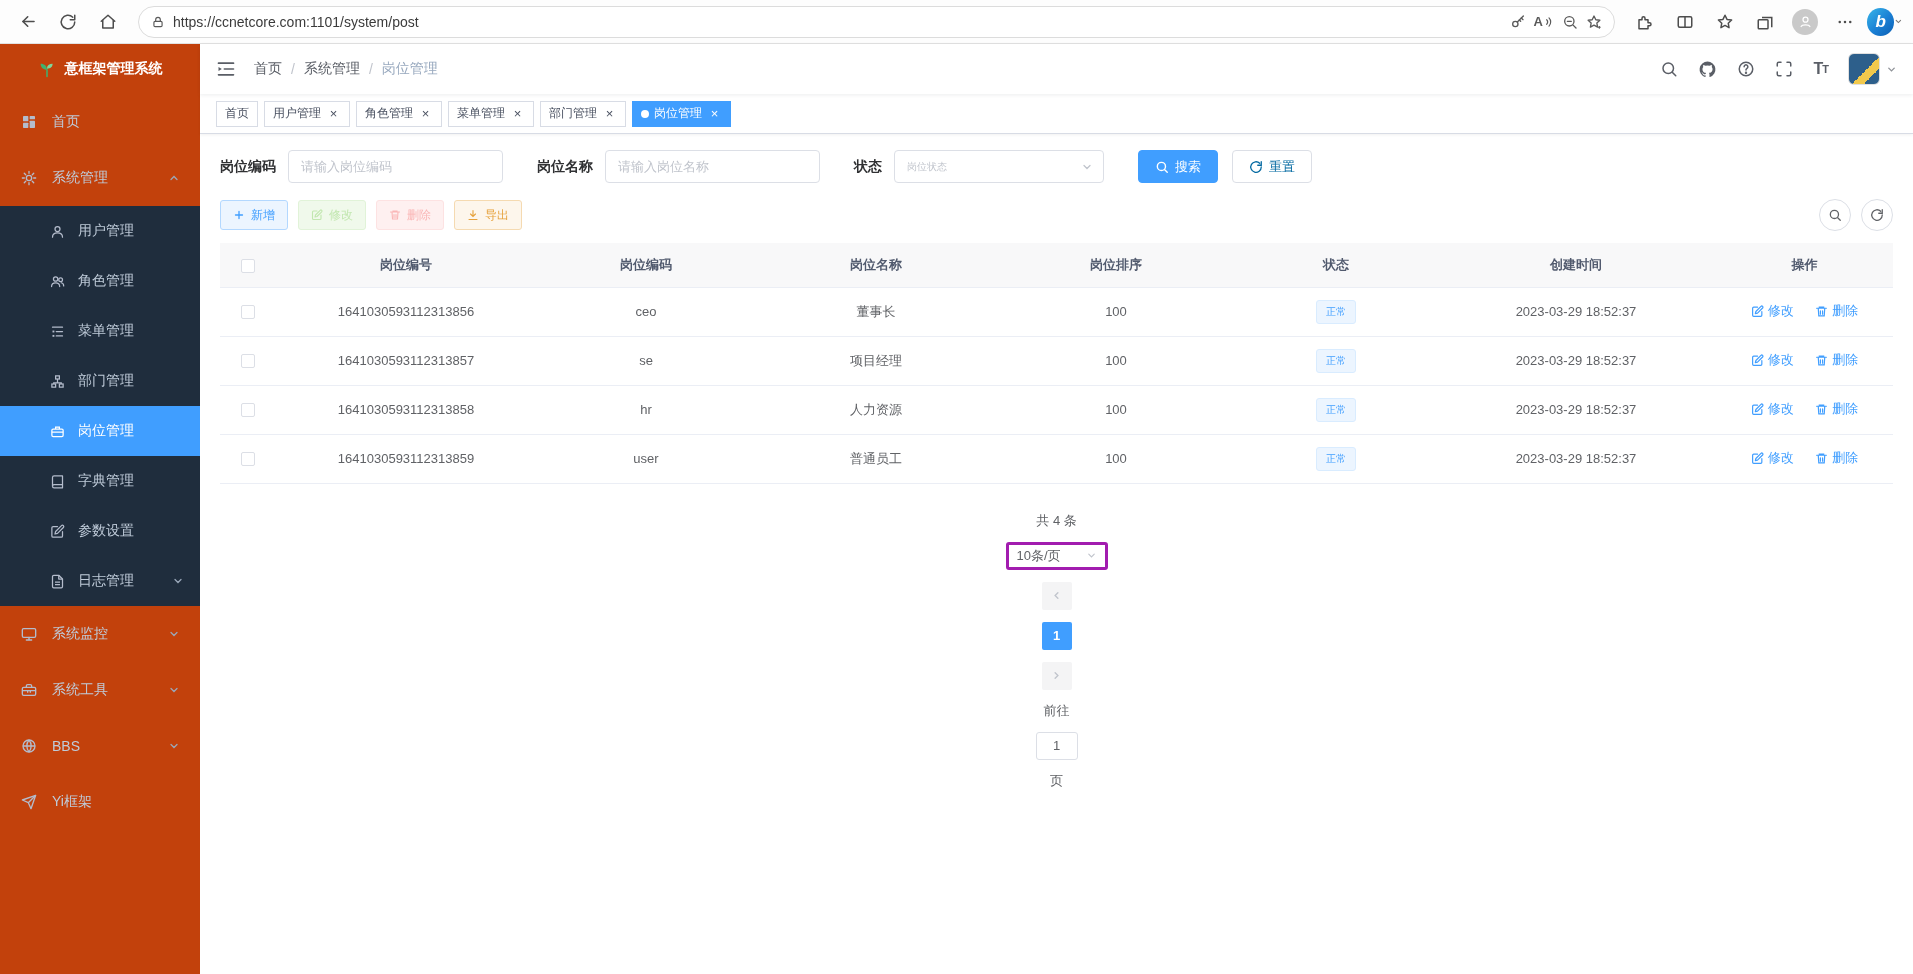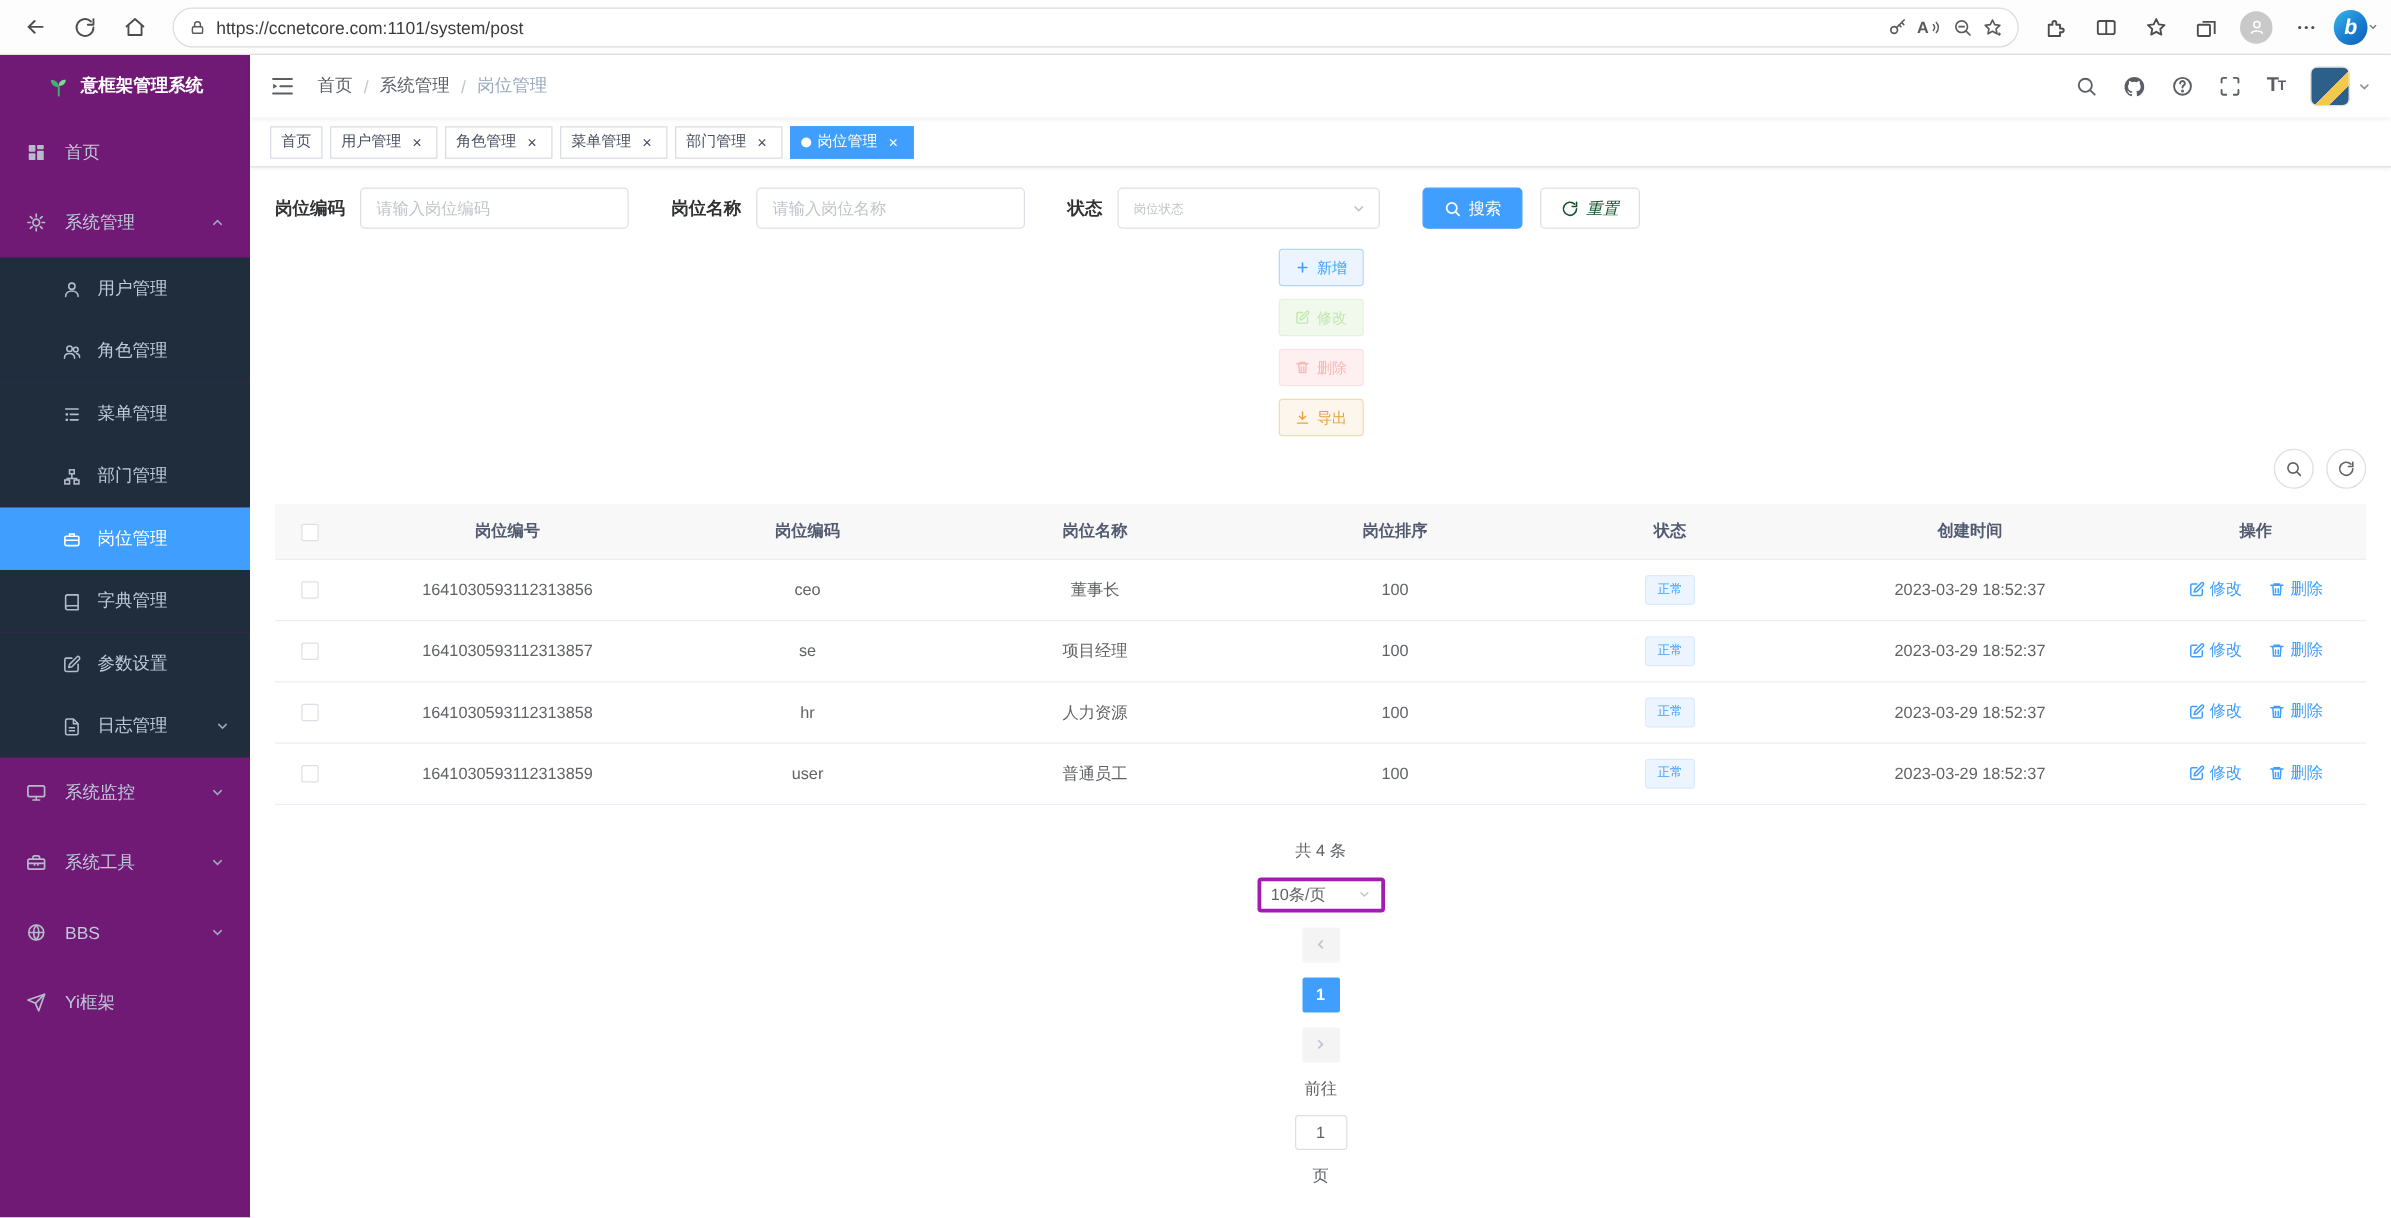--- a/index.html
+++ b/index.html
@@ -17,21 +17,21 @@
   .abar-icon { display:flex; align-items:center; justify-content:center; color:#5a5a5a; cursor:pointer; flex:0 0 auto; }
   .address-url { flex:1 1 auto; font-size:14px; color:#3b3b3b; white-space:nowrap; overflow:hidden; }
   .read-aloud { display:flex; align-items:center; gap:1px; font-size:13px; font-weight:bold; color:#5a5a5a; }
   .profile-dot { width:26px; height:26px; border-radius:50%; background:#c9c9c9; display:flex; align-items:center; justify-content:center; color:#fff; }
   .bing-badge { width:28px; height:28px; border-radius:50%; background:linear-gradient(135deg,#38b6e9 0%,#1a7fd4 55%,#0c5fb3 100%);
                 color:#fff; font-weight:bold; font-size:17px; display:flex; align-items:center; justify-content:center; font-style:italic; }
   .caret-sm { color:#7a7a7a; }
 
   
   .app { flex:1 1 auto; display:flex; min-height:0; }
-  .sidebar { width:200px; flex:0 0 200px; background:#701a75; color:#bfcbd9; overflow:hidden; }
+  .sidebar { width:200px; flex:0 0 200px; background:#c2410c; color:#bfcbd9; overflow:hidden; }
   .logo-row { height:50px; display:flex; align-items:center; justify-content:center; gap:9px; color:#fff; font-weight:bold; font-size:14px; }
   .menu-item { height:56px; display:flex; align-items:center; gap:14px; padding:0 20px; font-size:14px; color:#bfcbd9; cursor:pointer; }
   .sub-item  { height:50px; display:flex; align-items:center; gap:12px; padding:0 16px 0 48px; font-size:14px; color:#bfcbd9; cursor:pointer; background:#1f2d3d; }
   .sub-item.active { background:#409EFF; color:#fff; }
   .mi { width:18px; display:flex; align-items:center; justify-content:center; color:#b4bccc; flex:0 0 auto; }
   .sub-item.active .mi { color:#fff; }
   .mi-chevron { margin-left:auto; color:#9aa8ba; }
 
   
   .main { flex:1 1 auto; display:flex; flex-direction:column; min-width:0; background:#fff; }
@@ -65,24 +65,24 @@
   .f-input { width:215px; height:33px; border:1px solid #dcdfe6; border-radius:4px; padding:0 12px; font-size:13px;
              color:#606266; outline:none; font-family:inherit; background:#fff; }
   .f-input::placeholder { color:#c0c4cc; }
   .f-gap { width:34px; flex:0 0 34px; }
   .select-box { width:210px; height:33px; border:1px solid #dcdfe6; border-radius:4px; padding:0 10px 0 12px;
                 display:flex; align-items:center; justify-content:space-between; cursor:pointer; background:#fff; }
   .select-placeholder { color:#c0c4cc; font-size:10px;text-align:right; }
   .btn { height:33px; border-radius:4px; font-size:13px; display:inline-flex; align-items:center; gap:6px;
          padding:0 16px; cursor:pointer; border:1px solid transparent; white-space:nowrap; background:#fff; }
   .btn-primary { background:#409EFF; border-color:#409EFF; color:#fff; }
-  .btn-default { border-color:#dcdfe6; color:#14532d;font-style:italic; }
+  .btn-default { border-color:#dcdfe6; color:#0369a1; }
 
   
-  .toolbar-row { display:flex; align-items:center; gap:10px; margin-bottom:12px;flex-direction:column; }
+  .toolbar-row { display:flex; align-items:center; gap:10px; margin-bottom:12px; }
   .btn-sm { height:30px; padding:0 12px; font-size:12px; border-radius:3px; }
   .btn-add    { color:#409EFF; background:#ecf5ff; border-color:#b3d8ff; }
   .btn-edit   { color:#c2e7b0; background:#f0f9eb; border-color:#e1f3d8; cursor:not-allowed; }
   .btn-del    { color:#fab6b6; background:#fef0f0; border-color:#fde2e2; cursor:not-allowed; }
   .btn-export { color:#E6A23C; background:#fdf6ec; border-color:#f5dab1; }
   .tool-right { margin-left:auto; display:flex; gap:10px; }
   .circle-btn { width:32px; height:32px; border-radius:50%; border:1px solid #dcdfe6; background:#fff; color:#606266;
                 display:flex; align-items:center; justify-content:center; cursor:pointer; }
 
   

